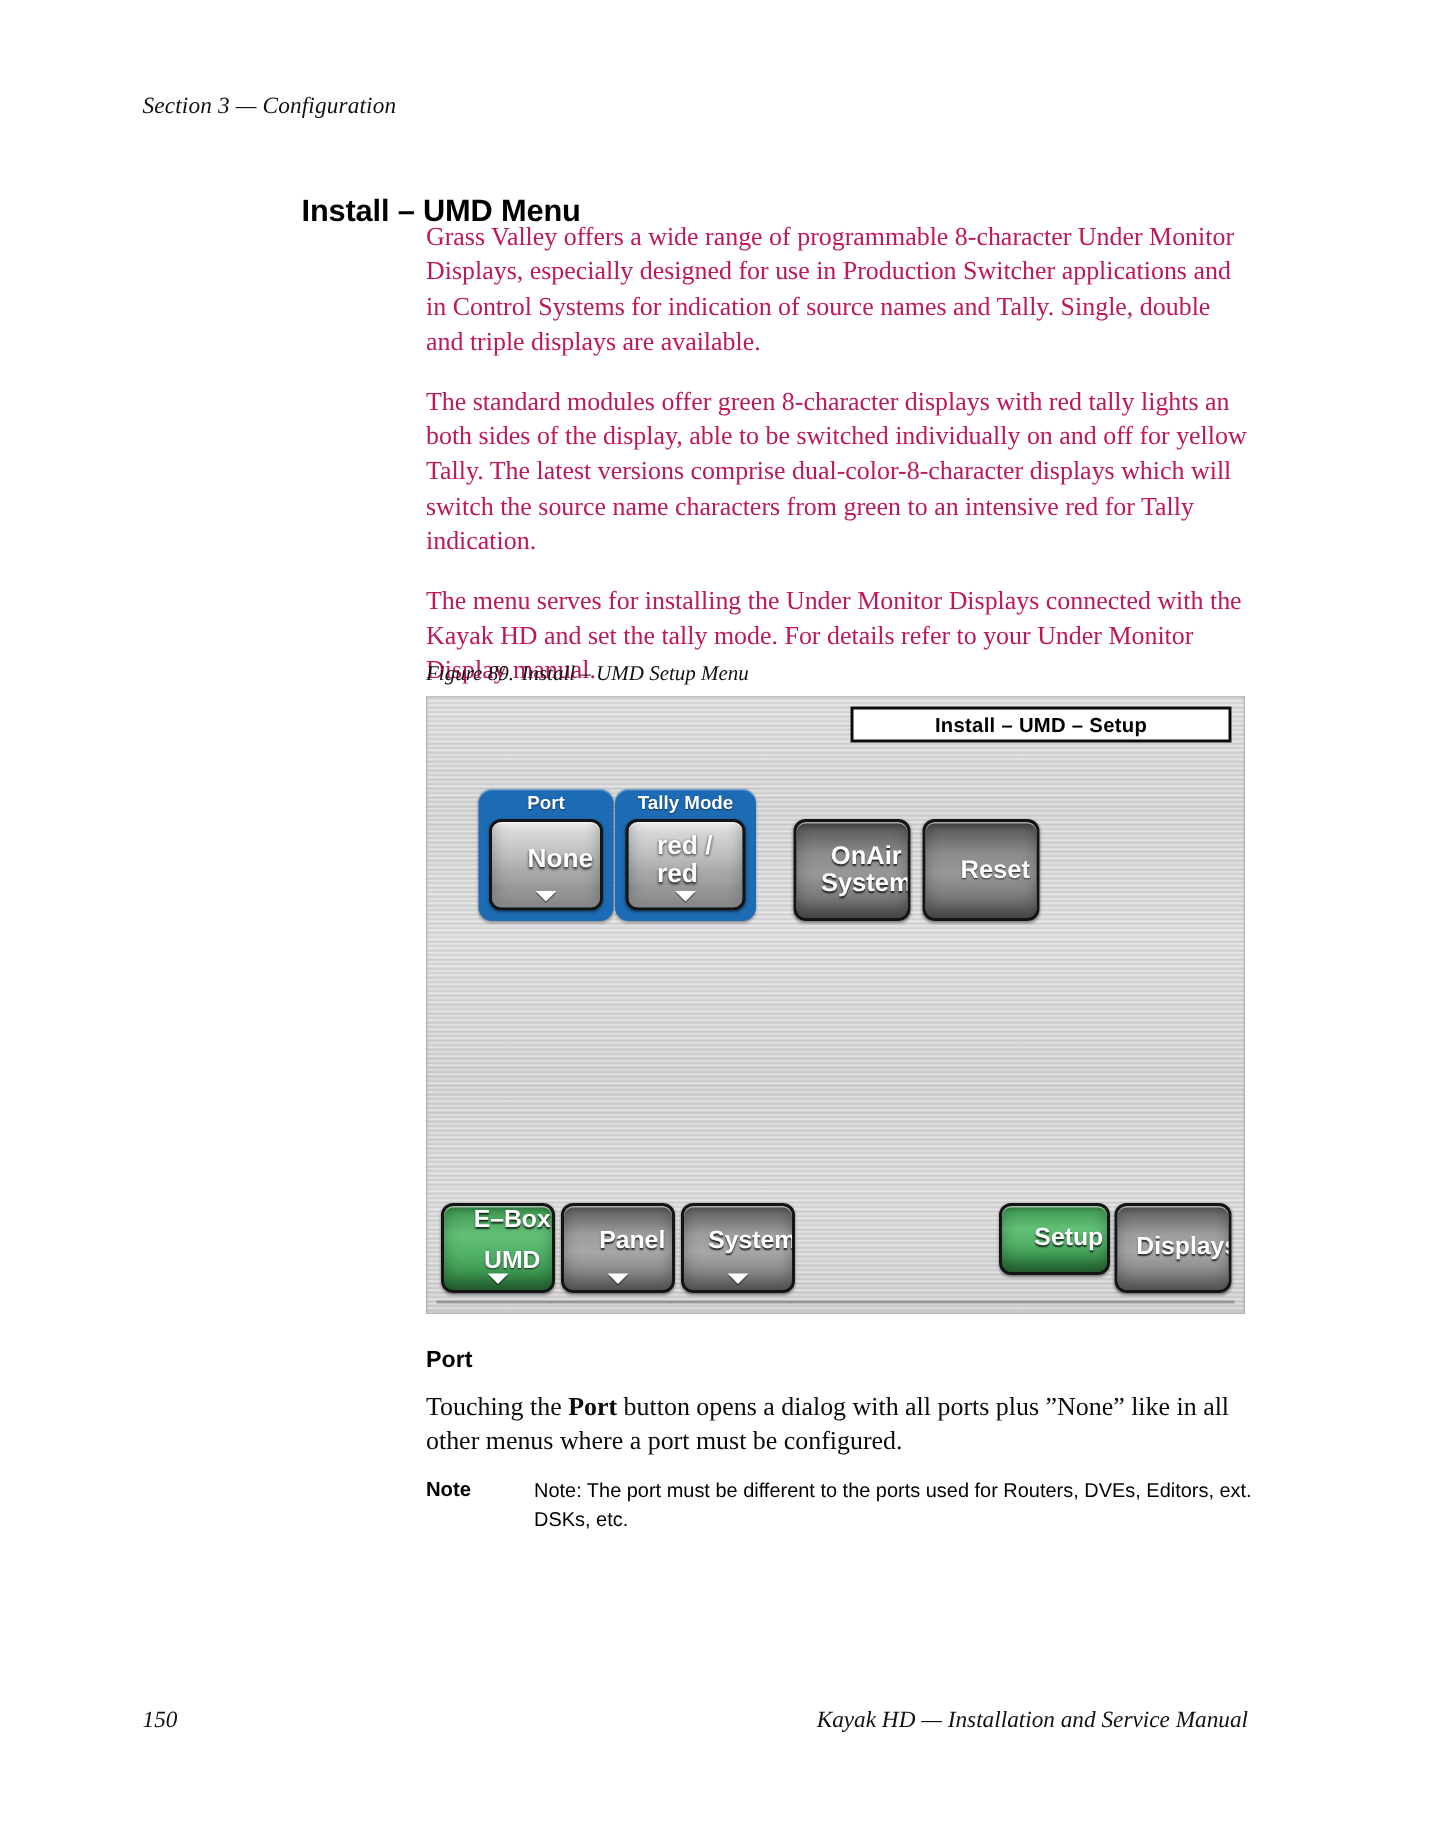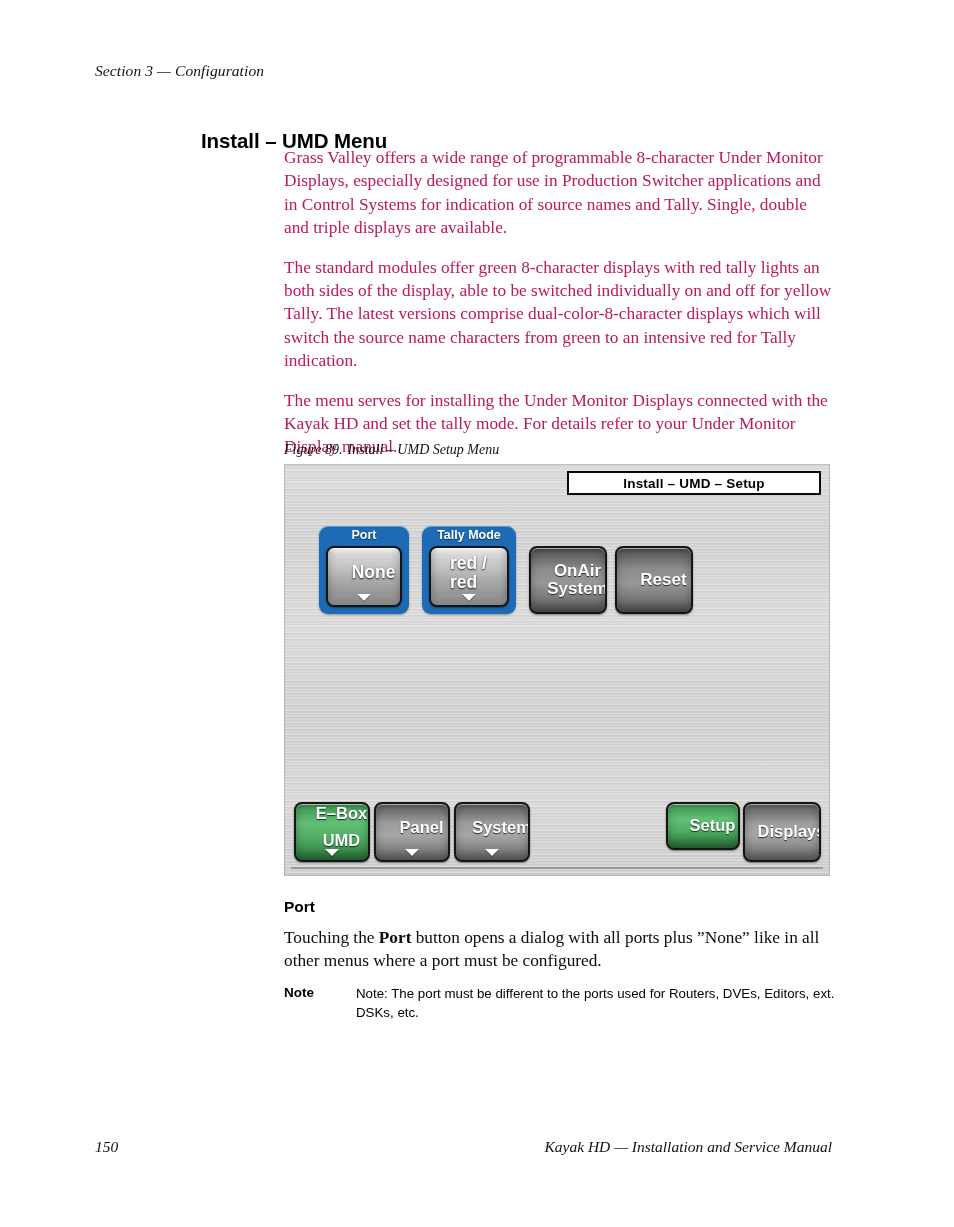--- a/index.html
+++ b/index.html
@@ -328,21 +328,21 @@
     <div class="menu-title">Install – UMD – Setup</div>
 
     <div class="param-group" style="left:35px; top:62px; width:90px; height:88px;">
       <div class="grp-label">Port</div>
       <div class="hw-btn silver">
         <span class="lbl">None</span>
         <span class="caret"></span>
       </div>
     </div>
 
-    <div class="param-group" style="left:138px; top:62px; width:94px; height:88px;">
+    <div class="param-group" style="left:126px; top:62px; width:94px; height:88px;">
       <div class="grp-label">Tally Mode</div>
       <div class="hw-btn silver">
         <span class="lbl">red / red</span>
         <span class="caret"></span>
       </div>
     </div>
 
     <div class="hw-btn darkgrey top-action" style="left:245px; top:82px; width:78px; height:68px;">
       <span class="lbl">OnAir</span>
       <span class="lbl">System</span>

